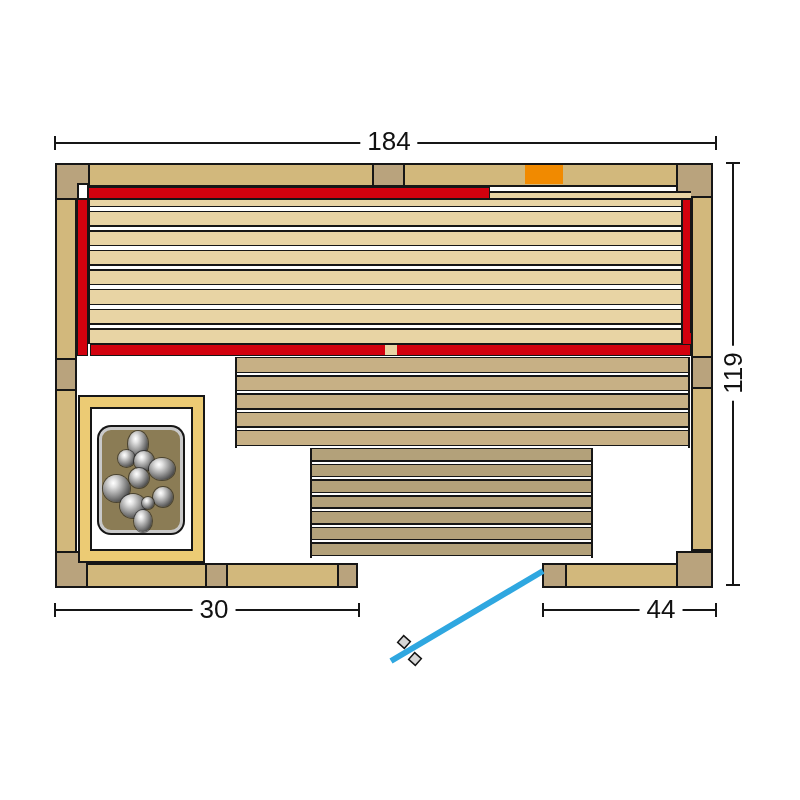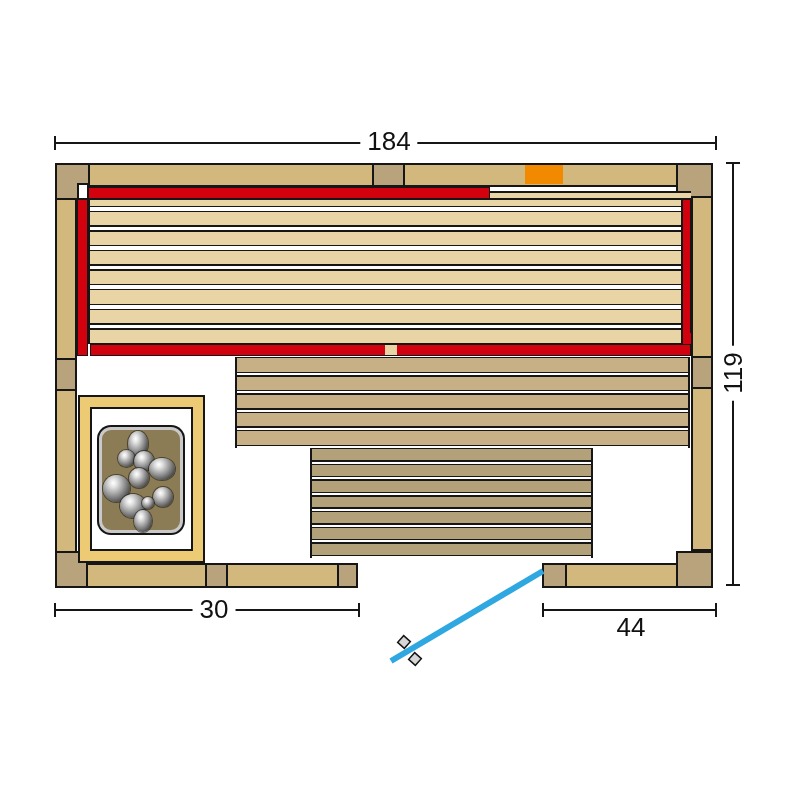--- a/index.html
+++ b/index.html
@@ -127,15 +127,15 @@
   <span class="dim-label rot" style="left:733px;top:373px;">119</span>
 
   <div class="dim-line" style="left:55px;top:609px;width:305px;height:2px;"></div>
   <div class="dim-tick" style="left:54px;top:603px;width:2px;height:14px;"></div>
   <div class="dim-tick" style="left:358px;top:603px;width:2px;height:14px;"></div>
   <span class="dim-label" style="left:214px;top:609px;">30</span>
 
   <div class="dim-line" style="left:543px;top:609px;width:174px;height:2px;"></div>
   <div class="dim-tick" style="left:542px;top:603px;width:2px;height:14px;"></div>
   <div class="dim-tick" style="left:715px;top:603px;width:2px;height:14px;"></div>
-  <span class="dim-label" style="left:631px;top:609px;margin-top:18px;">44</span>
+  <span class="dim-label" style="left:661px;top:609px;">44</span>
 
 </div>
 
 </body></html>

